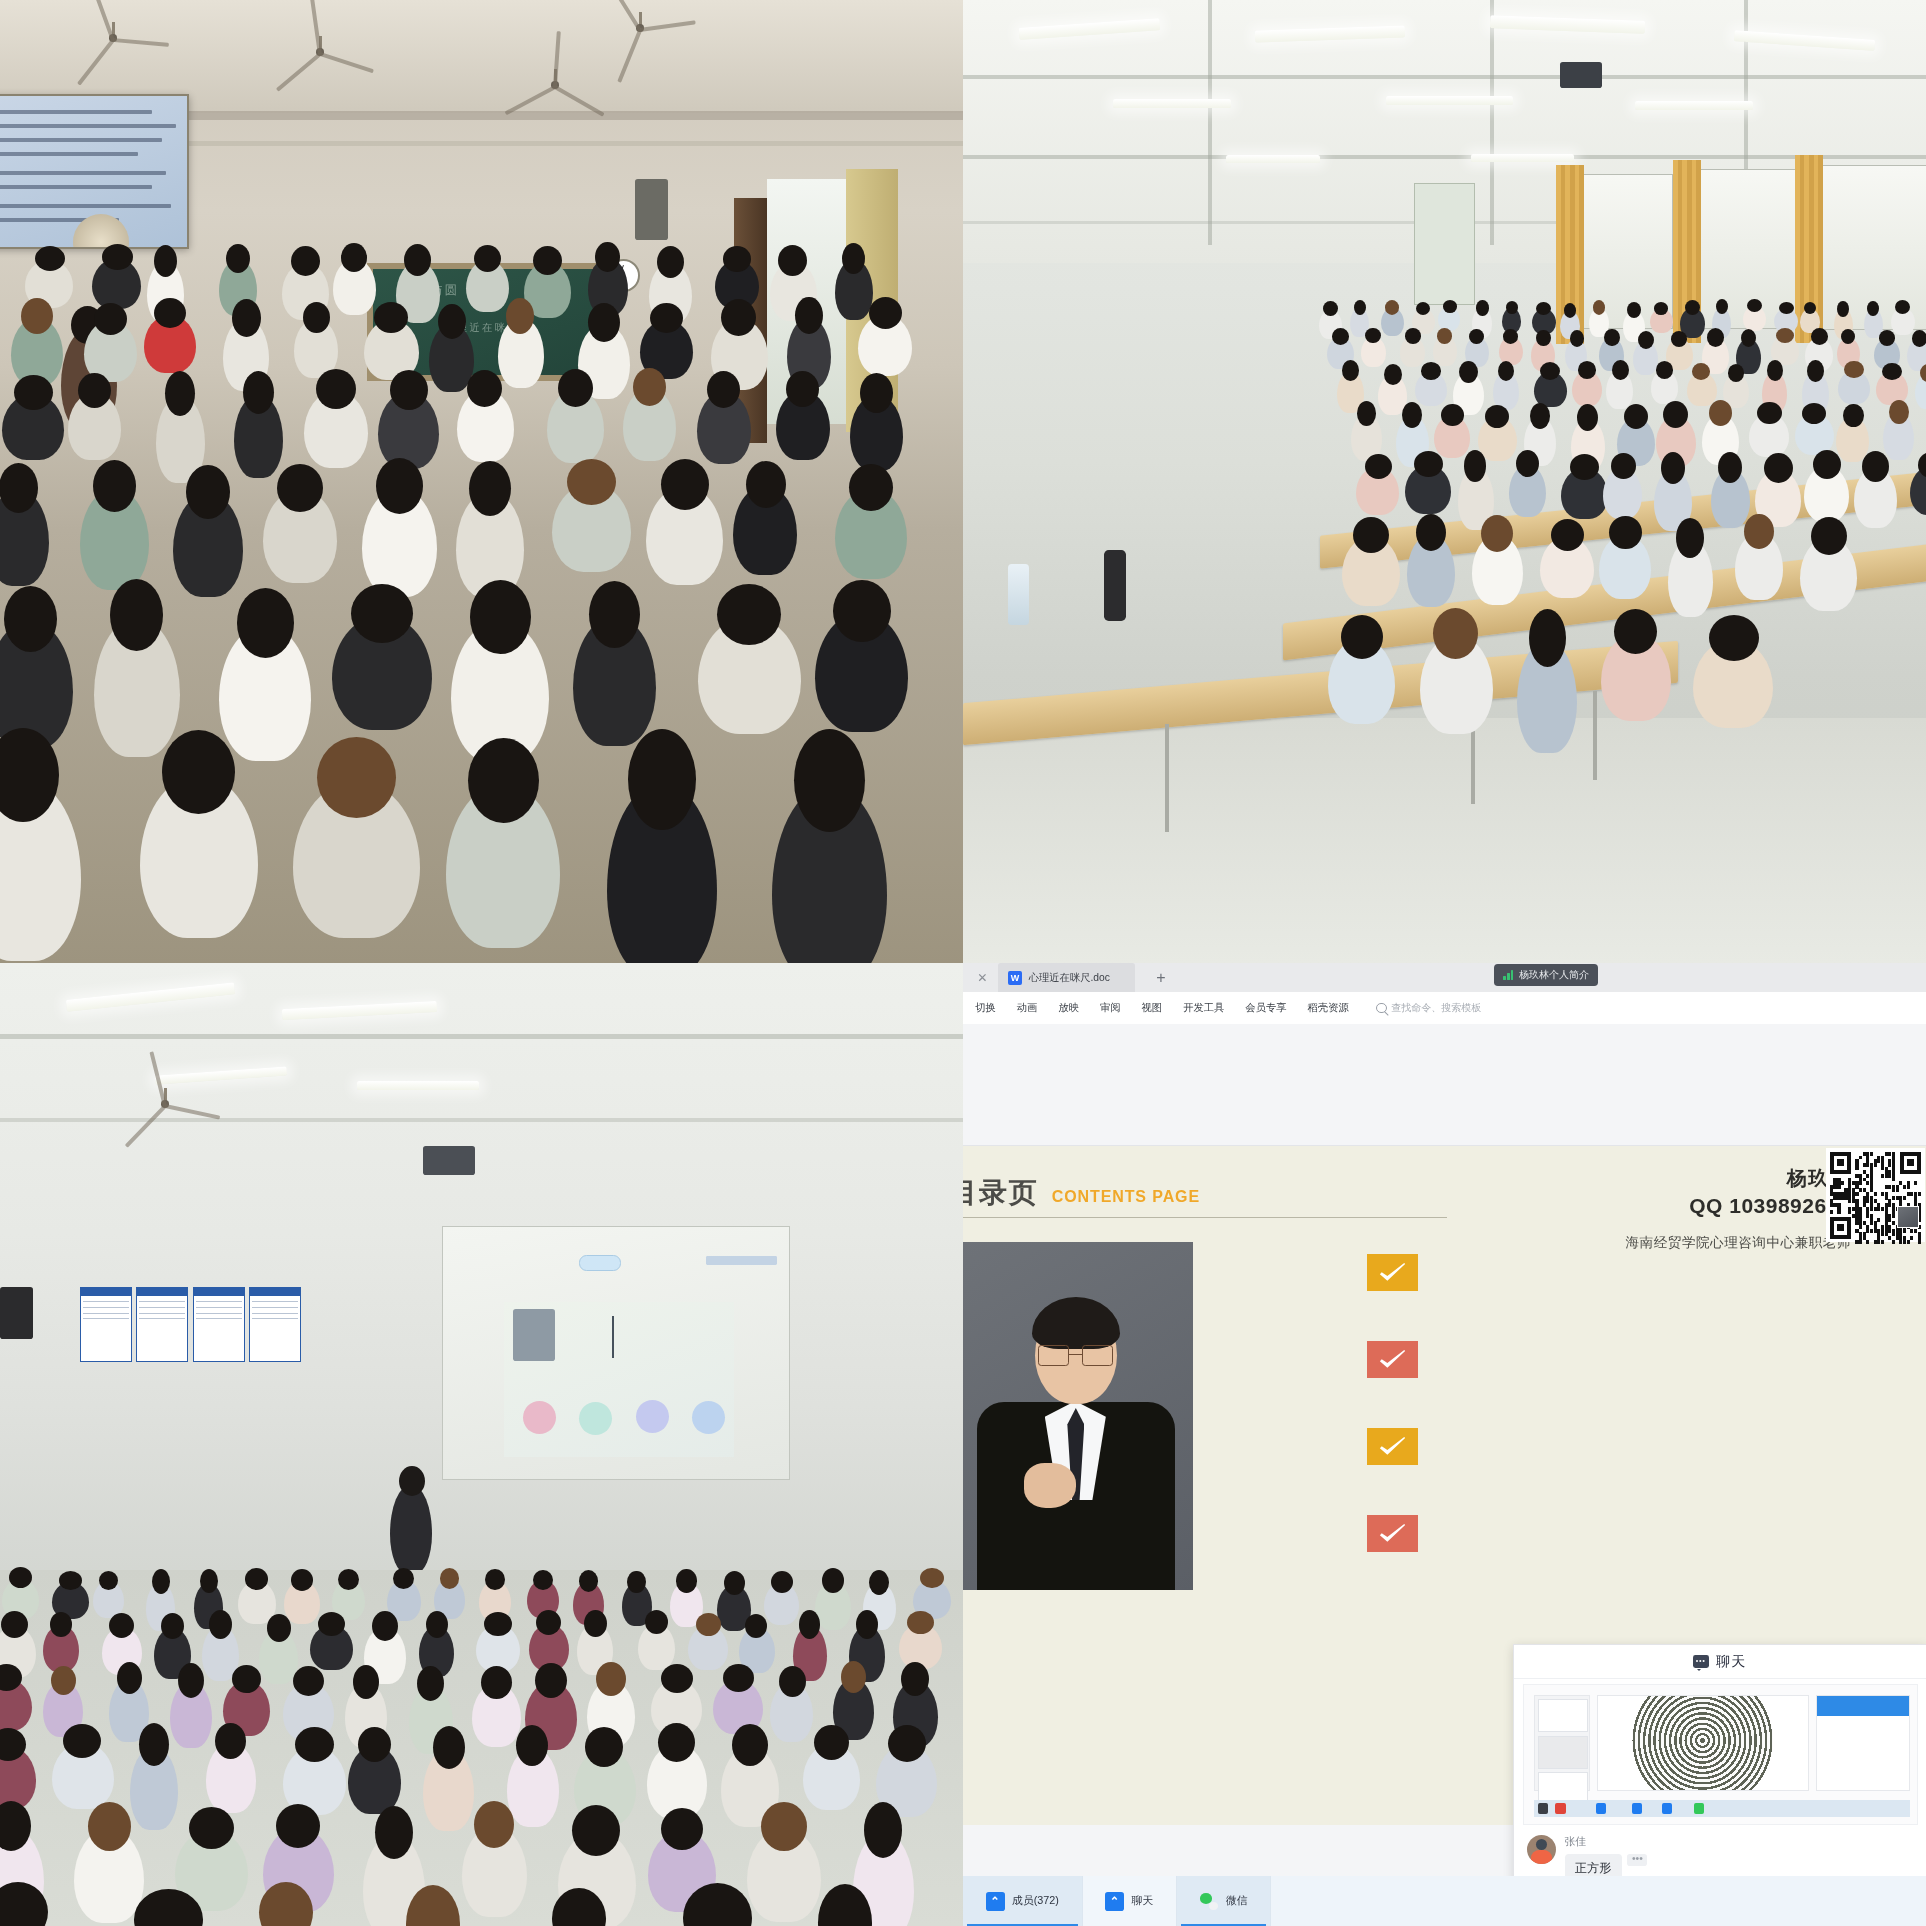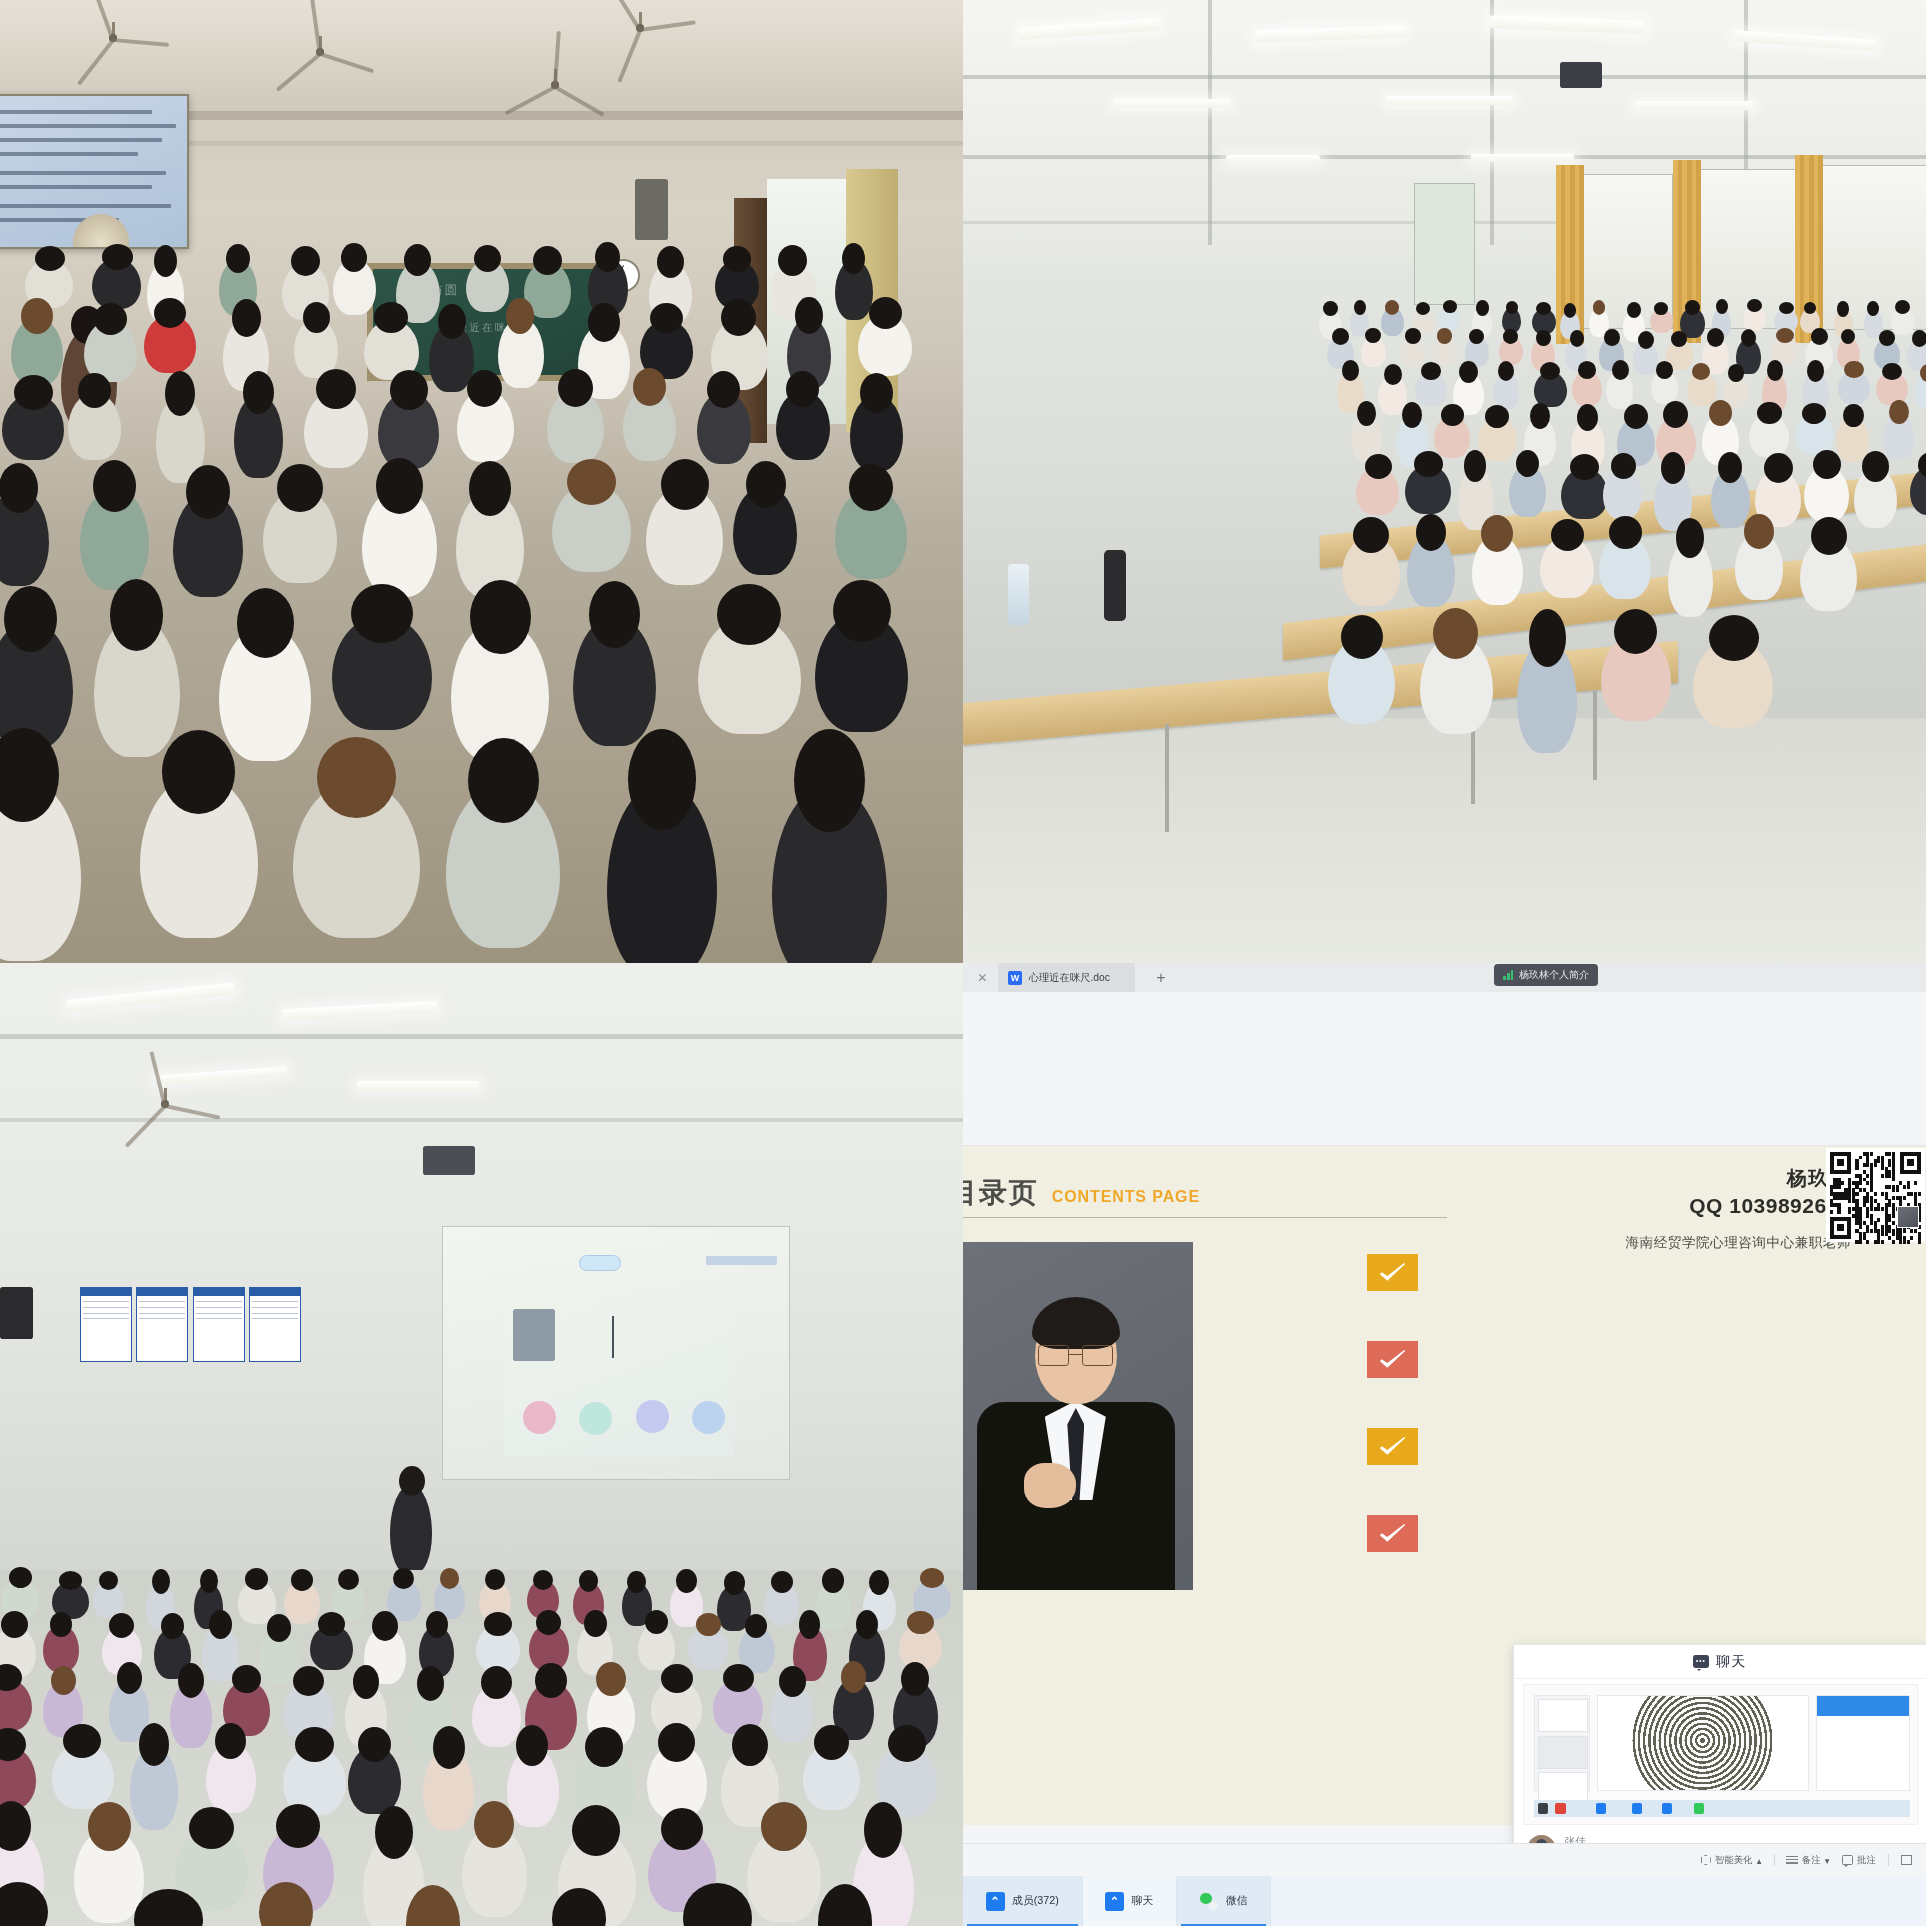--- a/index.html
+++ b/index.html
@@ -928,20 +928,34 @@
       <div class="share-badge">
         <span class="bars">
             <i></i>
             <i></i>
             <i></i>
           </span>
         <span>杨玖林个人简介</span>
       </div>
     </div>
 
+    <div class="wps-menubar">
+      <div class="mi">切换</div>
+      <div class="mi">动画</div>
+      <div class="mi">放映</div>
+      <div class="mi">审阅</div>
+      <div class="mi">视图</div>
+      <div class="mi">开发工具</div>
+      <div class="mi">会员专享</div>
+      <div class="mi">稻壳资源</div>
+      <div class="wps-search">
+        <span class="sicon"></span>
+        <span class="stext">查找命令、搜索模板</span>
+      </div>
+    </div>
 
     <div class="wps-gap"></div>
 
     <div class="slide-stage">
       <div class="slide-title">
         <span class="cn">目录页</span>
         <span class="en">CONTENTS PAGE</span>
       </div>
       <div class="title-rule"></div>
 
@@ -1305,45 +1319,20 @@
             <span class="lbl">发送至</span>
             <span class="grp"></span>
             <span class="who">所有人</span>
             <span class="cv">∨</span>
           </div>
           <div class="ph">请输入消息...</div>
         </div>
       </div>
     </div>
 
-    <div class="status-bar">
-      <div class="sb">
-        <span class="sb-hex"></span>
-        <span>智能美化</span>
-        <span>▴</span>
-      </div>
-      <div class="sep"></div>
-      <div class="sb">
-        <span class="sb-note">
-            <i></i>
-            <i></i>
-            <i></i>
-          </span>
-        <span>备注</span>
-        <span>▾</span>
-      </div>
-      <div class="sb">
-        <span class="sb-cmt"></span>
-        <span>批注</span>
-      </div>
-      <div class="sep"></div>
-      <div class="sb">
-        <span class="sb-sq"></span>
-      </div>
-    </div>
 
     <div class="taskbar">
       <div class="tb-item">
         <span class="ic blue">⌃</span>
         <span class="lb">成员(372)</span>
         <span class="under"></span>
       </div>
       <div class="tb-item light">
         <span class="ic blue">⌃</span>
         <span class="lb">聊天</span>

